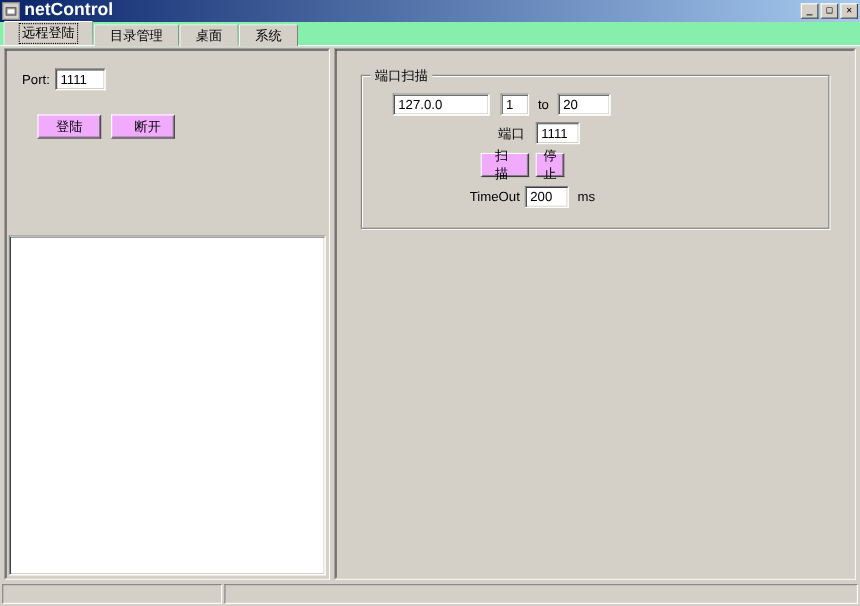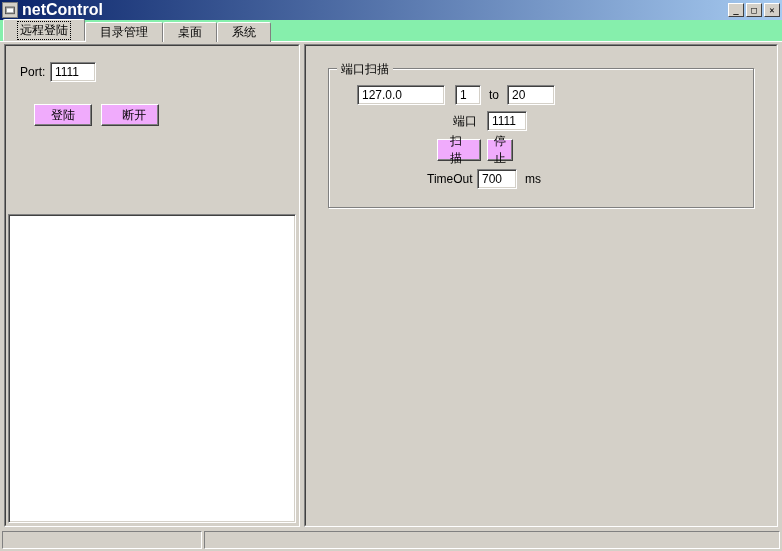--- a/index.html
+++ b/index.html
@@ -296,21 +296,21 @@
               <span>扫描</span>
             </div>
           <div class="button" style="width:25px; margin-left:6px;">
               <span>停止</span>
             </div>
         </div>
 
         <div class="formrow" style="justify-content:flex-start; margin-left:86px; margin-top:8px;">
           <span style="width:50px;">TimeOut</span>
           <div class="textbox" style="width:40px;">
-              <span>700</span>
+              <span>200</span>
             </div>
           <span style="margin-left:8px;">ms</span>
         </div>
       </div>
     </div>
   </div>
 </div>
 
 <div class="statusbar">
   <div class="statuspane"></div>

